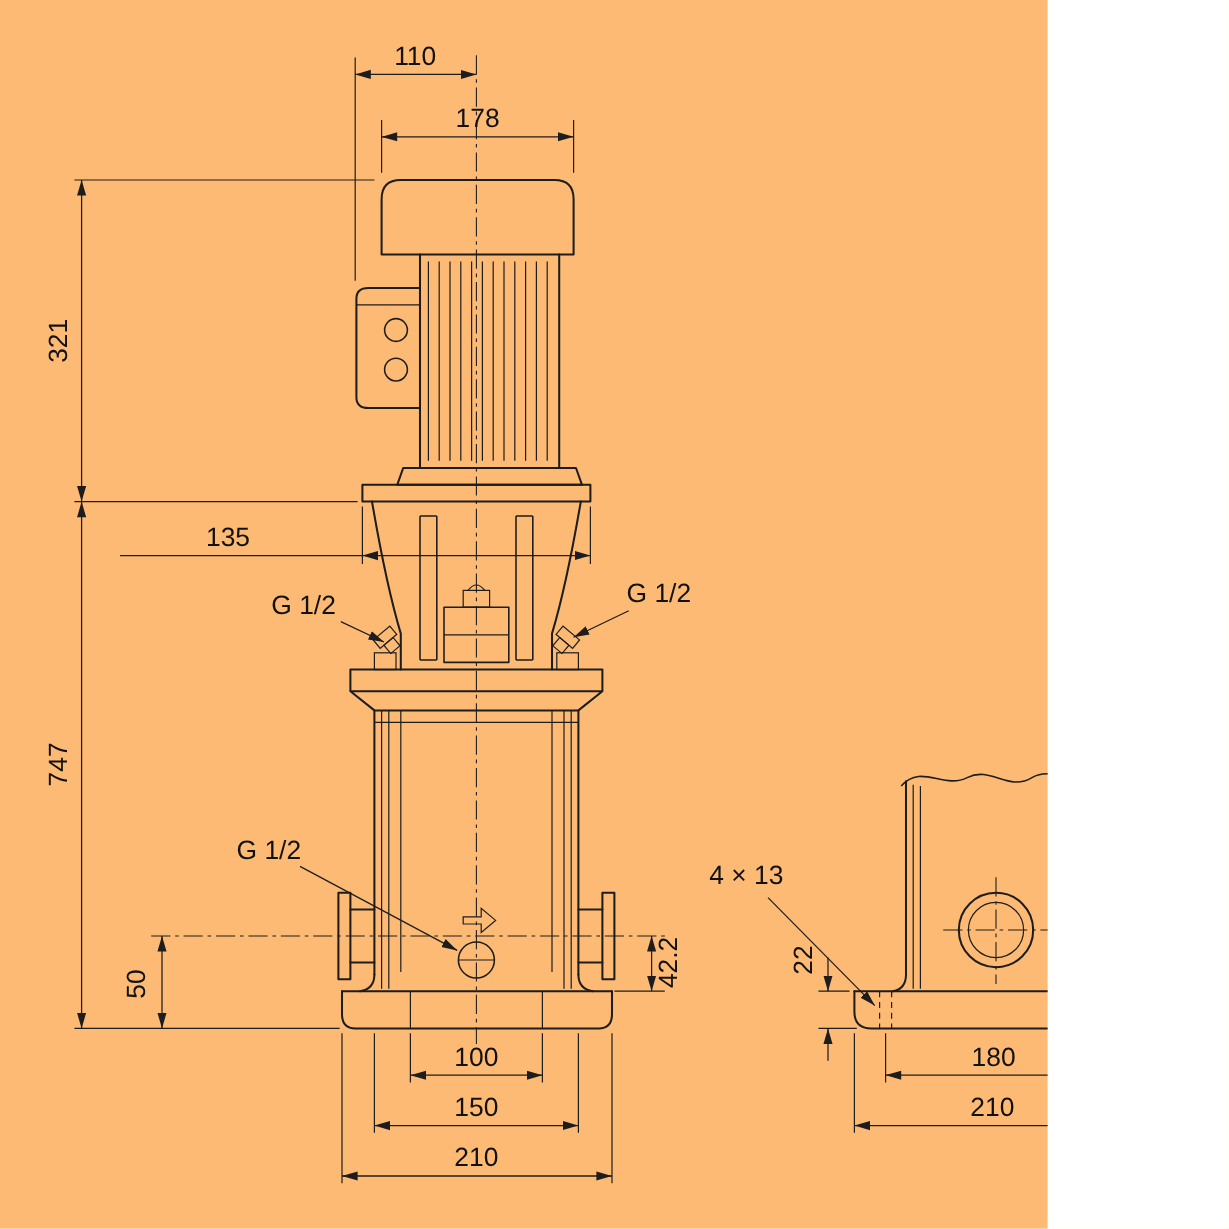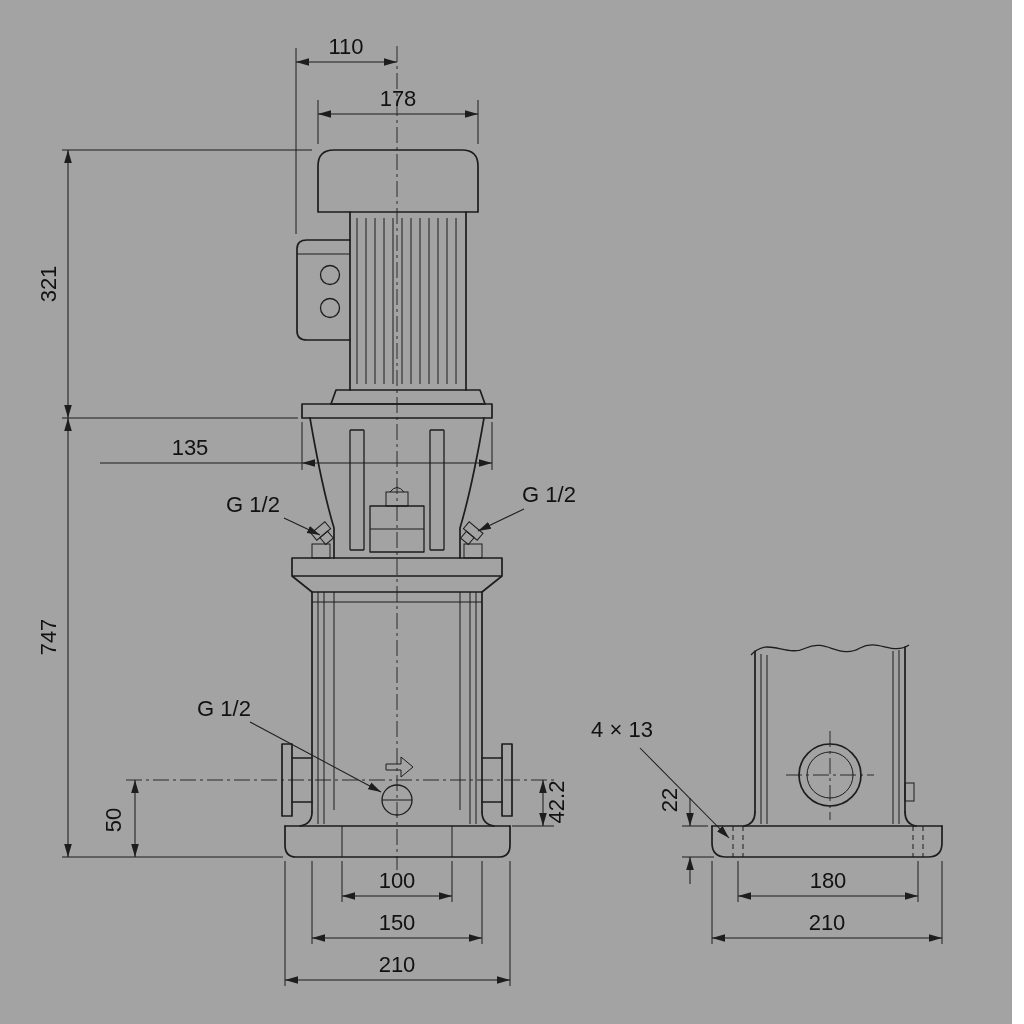--- a/index.html
+++ b/index.html
@@ -1,16 +1,16 @@
 <!DOCTYPE html>
 <html><head>
 <meta charset="utf-8">
 <style>
   html,body{margin:0;padding:0;background:#ffffff}
-  .canvas{position:relative;width:1012px;height:1024px;background:#a3a3a3;overflow:hidden}
+  .canvas{position:relative;width:873px;height:1024px;background:#fdba74;overflow:hidden}
   svg{display:block}
   .obj{fill:none;stroke:#1d1d1d;stroke-width:1.7;stroke-linejoin:round;stroke-linecap:round}
   .mid{fill:none;stroke:#1d1d1d;stroke-width:1.3;stroke-linejoin:round}
   .thin{fill:none;stroke:#1d1d1d;stroke-width:1}
   .dim{fill:none;stroke:#1d1d1d;stroke-width:1.05}
   .cl{fill:none;stroke:#1d1d1d;stroke-width:.9;stroke-dasharray:16 4 3 4}
   .hid{stroke-dasharray:5 4}
   text{font-family:"Liberation Sans","DejaVu Sans",sans-serif;font-size:22px;fill:#111;text-anchor:middle}
 </style>
 </head>

